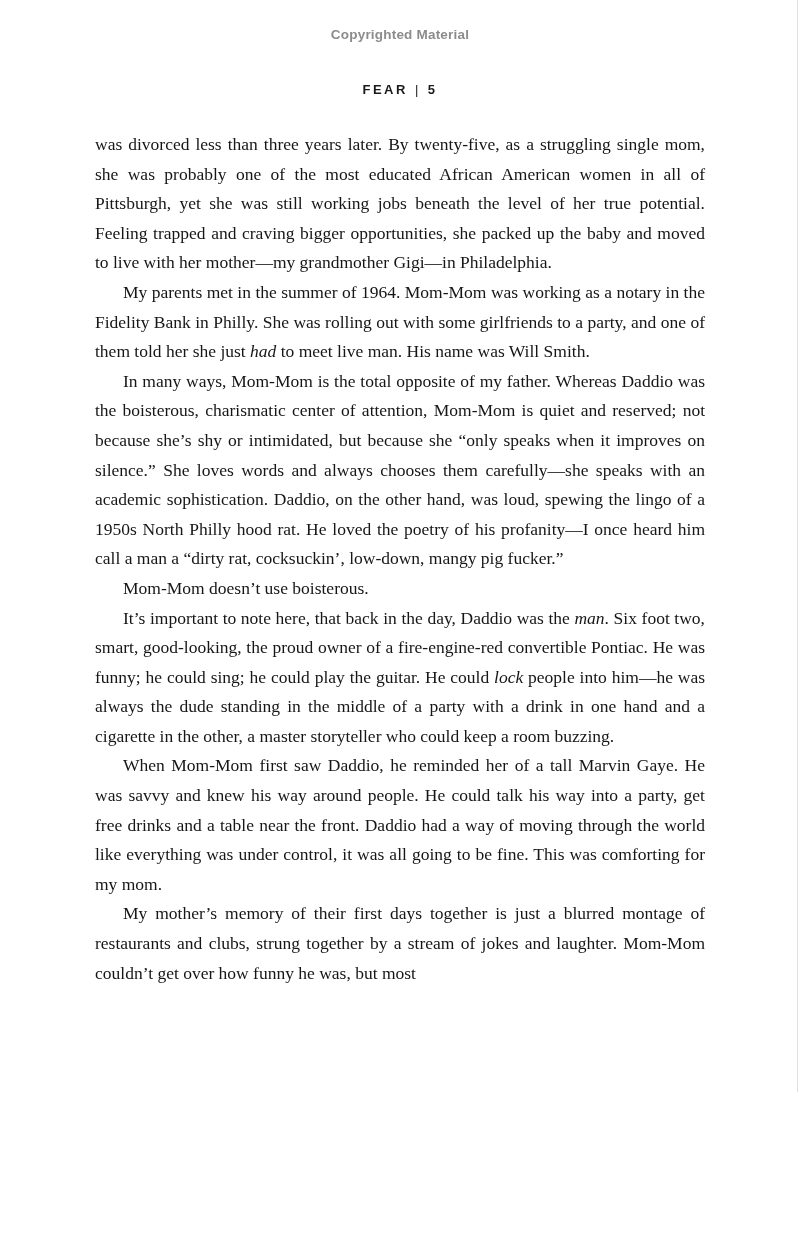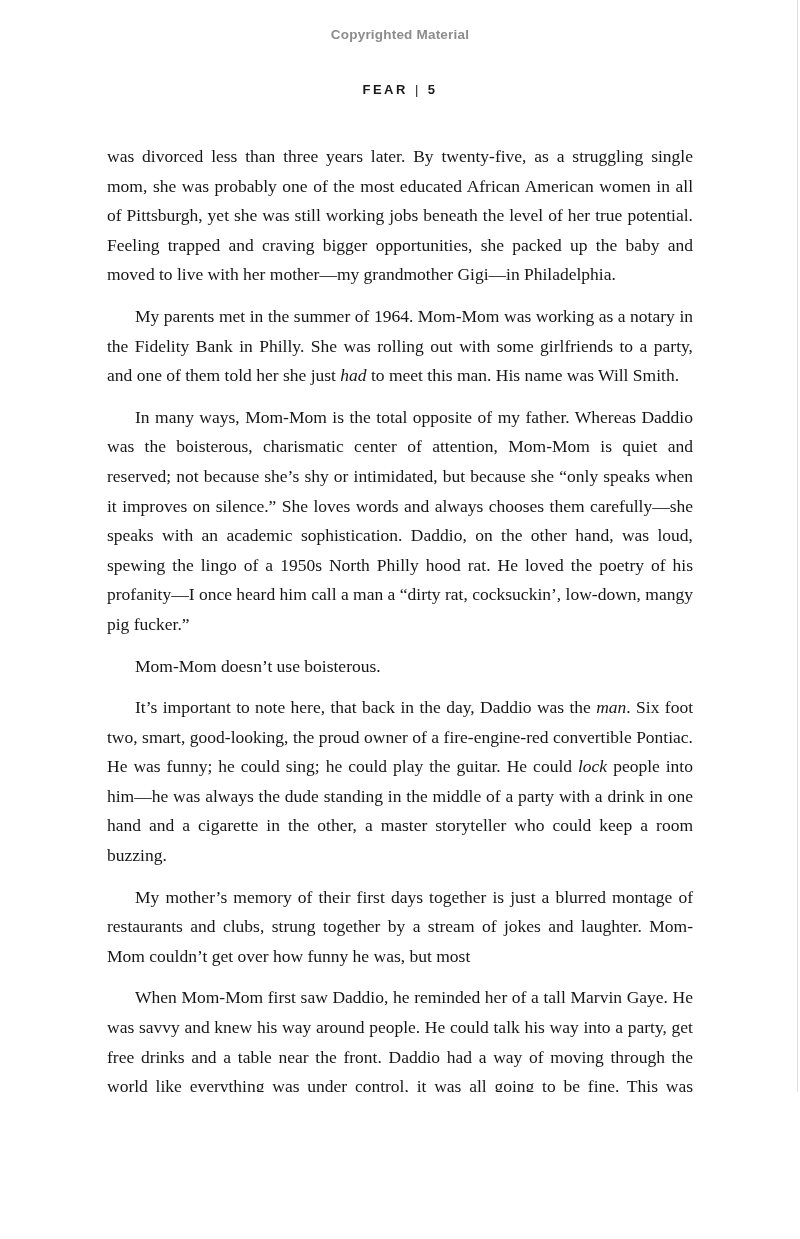--- a/index.html
+++ b/index.html
@@ -60,21 +60,21 @@
     left: 95px;
     width: 610px;
     font-size: 17.5px;
     line-height: 29.6px;
     color: #161616;
     text-align: justify;
     hyphens: auto;
     -webkit-hyphens: auto;
   }
   .text-block p {
-    margin: 12px;
+    margin: 0;
   }
   .text-block p.indent {
     text-indent: 28px;
   }
   .text-block em {
     font-style: italic;
   }
 </style>
 </head>
 <body>
@@ -82,25 +82,25 @@
 <div class="page">
 
   <div class="copyright top">Copyrighted Material</div>
 
   <div class="running-head">
     <span>FEAR</span><span class="sep">|</span><span>5</span>
   </div>
 
   <div class="text-block">
       <p class=""><span>was divorced less than three years later. By twenty-five, as a struggling single mom, she was probably one of the most educated African American women in all of Pittsburgh, yet she was still working jobs beneath the level of her true potential. Feeling trapped and craving bigger opportunities, she packed up the baby and moved to live with her mother—my grandmother Gigi—in Philadelphia.</span></p>
-      <p class="indent"><span>My parents met in the summer of 1964. Mom-Mom was working as a notary in the Fidelity Bank in Philly. She was rolling out with some girlfriends to a party, and one of them told her she just </span><em>had</em><span> to meet this man. His name was Will Smith.</span></p>
+      <p class="indent"><span>My parents met in the summer of 1964. Mom-Mom was working as a notary in the Fidelity Bank in Philly. She was rolling out with some girlfriends to a party, and one of them told her she just </span><em>had</em><span> to meet live man. His name was Will Smith.</span></p>
       <p class="indent"><span>In many ways, Mom-Mom is the total opposite of my father. Whereas Daddio was the boisterous, charismatic center of attention, Mom-Mom is quiet and reserved; not because she’s shy or intimidated, but because she “only speaks when it improves on silence.” She loves words and always chooses them carefully—she speaks with an academic sophistication. Daddio, on the other hand, was loud, spewing the lingo of a 1950s North Philly hood rat. He loved the poetry of his profanity—I once heard him call a man a “dirty rat, cocksuckin’, low-down, mangy pig fucker.”</span></p>
       <p class="indent"><span>Mom-Mom doesn’t use boisterous.</span></p>
       <p class="indent"><span>It’s important to note here, that back in the day, Daddio was the </span><em>man</em><span>. Six foot two, smart, good-looking, the proud owner of a fire-engine-red convertible Pontiac. He was funny; he could sing; he could play the guitar. He could </span><em>lock</em><span> people into him—he was always the dude standing in the middle of a party with a drink in one hand and a cigarette in the other, a master storyteller who could keep a room buzzing.</span></p>
+      <p class="indent"><span>When Mom-Mom first saw Daddio, he reminded her of a tall Marvin Gaye. He was savvy and knew his way around people. He could talk his way into a party, get free drinks and a table near the front. Daddio had a way of moving through the world like everything was under control, it was all going to be fine. This was comforting for my mom.</span></p>
       <p class="indent"><span>My mother’s memory of their first days together is just a blurred montage of restaurants and clubs, strung together by a stream of jokes and laughter. Mom-Mom couldn’t get over how funny he was, but most</span></p>
-      <p class="indent"><span>When Mom-Mom first saw Daddio, he reminded her of a tall Marvin Gaye. He was savvy and knew his way around people. He could talk his way into a party, get free drinks and a table near the front. Daddio had a way of moving through the world like everything was under control, it was all going to be fine. This was comforting for my mom.</span></p>
     </div>
 
   <div class="copyright bottom">Copyrighted Material</div>
 
   <div class="page-edge"></div>
 
 </div>
 
 </body></html>

